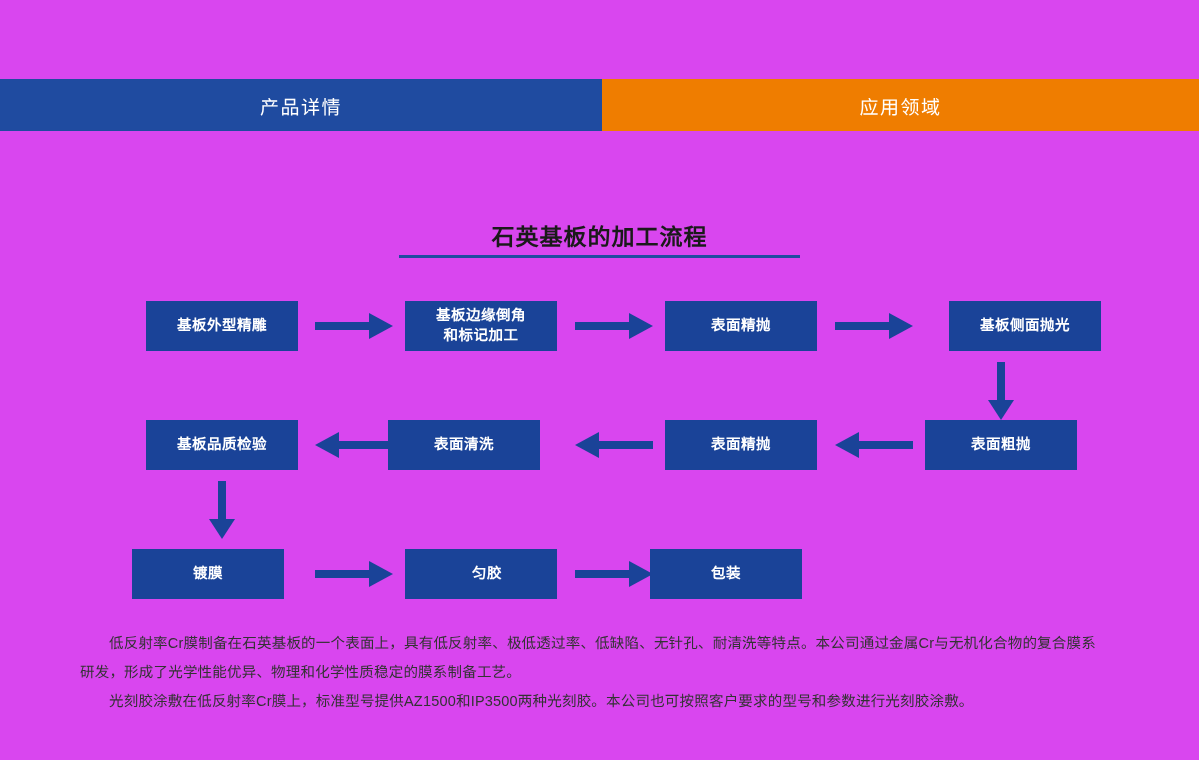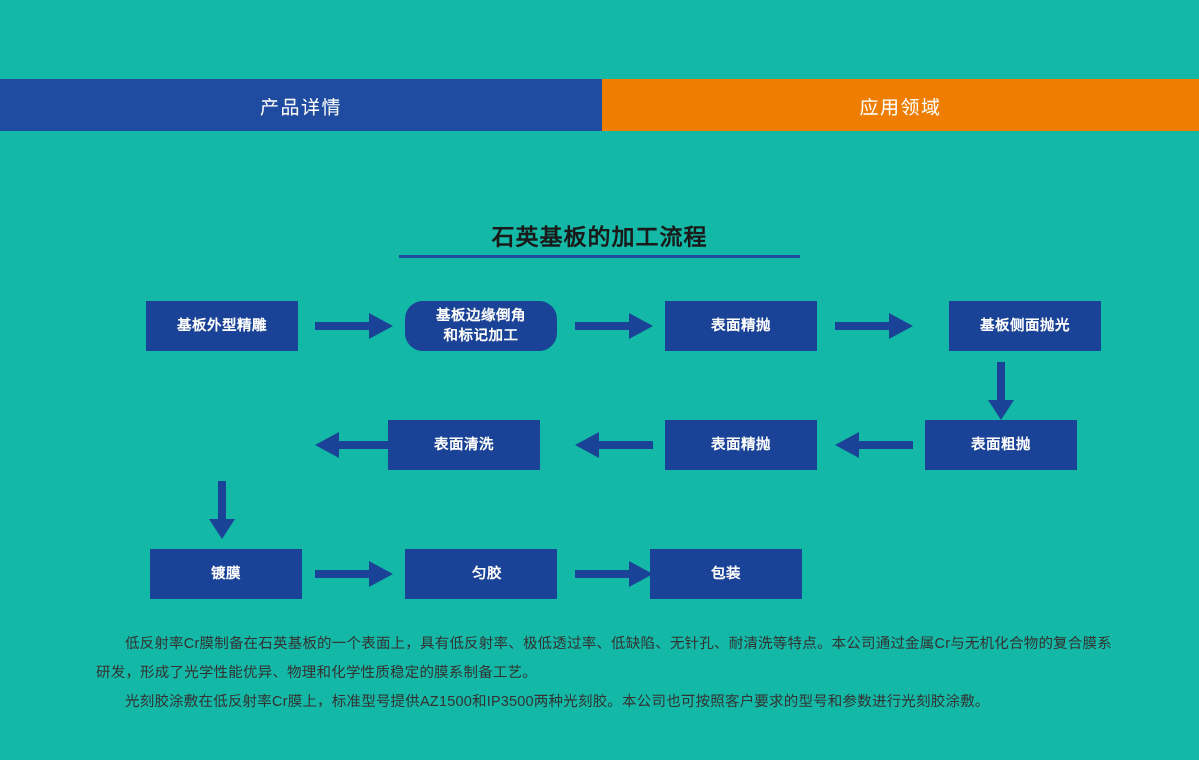--- a/index.html
+++ b/index.html
@@ -10,21 +10,21 @@
     height: 760px;
     background: #ffffff;
     font-family: "Liberation Sans", "DejaVu Sans", sans-serif;
     overflow: hidden;
   }
 
   .page {
     position: relative;
     width: 1199px;
     height: 760px;
-    background: #14b8a6;
+    background: #d946ef;
   }
 
   
   .tabbar {
     position: absolute;
     left: 0;
     top: 79px;
     width: 1199px;
     height: 52px;
     display: flex;
@@ -138,21 +138,21 @@
     width: 0;
     height: 0;
     border-left: 13px solid transparent;
     border-right: 13px solid transparent;
     border-top: 20px solid #1A4398;
   }
 
   
   .body-copy {
     position: absolute;
-    left: 96px;
+    left: 80px;
     top: 629px;
     width: 1025px;
     font-size: 14.5px;
     line-height: 29px;
     color: #333333;
     letter-spacing: 0.2px;
   }
   .body-copy p { text-indent: 2em; }
 </style>
 </head>
@@ -169,40 +169,41 @@
   <div class="title-rule"></div>
 
   <div class="flow">
 
     <div class="node" style="left:146px; top:301px;">基板外型精雕</div>
     <div class="arrow-h right" style="left:315px; top:313px;">
       <span class="shaft"></span>
         <span class="head"></span>
     </div>
 
-    <div class="node" style="left:405px; top:301px; white-space:pre-line;border-radius:18px;">基板边缘倒角
+    <div class="node" style="left:405px; top:301px; white-space:pre-line;">基板边缘倒角
 和标记加工</div>
     <div class="arrow-h right" style="left:575px; top:313px;">
       <span class="shaft"></span>
         <span class="head"></span>
     </div>
 
     <div class="node" style="left:665px; top:301px;">表面精抛</div>
     <div class="arrow-h right" style="left:835px; top:313px;">
       <span class="shaft"></span>
         <span class="head"></span>
     </div>
 
     <div class="node" style="left:949px; top:301px;">基板侧面抛光</div>
 
     <div class="arrow-v" style="left:988px; top:362px;">
       <span class="shaft"></span>
         <span class="head"></span>
     </div>
 
+    <div class="node" style="left:146px; top:420px;">基板品质检验</div>
     <div class="arrow-h left" style="left:315px; top:432px;">
       <span class="shaft"></span>
         <span class="head"></span>
     </div>
 
     <div class="node" style="left:388px; top:420px;">表面清洗</div>
     <div class="arrow-h left" style="left:575px; top:432px;">
       <span class="shaft"></span>
         <span class="head"></span>
     </div>
@@ -213,21 +214,21 @@
         <span class="head"></span>
     </div>
 
     <div class="node" style="left:925px; top:420px;text-align:center;">表面粗抛</div>
 
     <div class="arrow-v" style="left:209px; top:481px;">
       <span class="shaft"></span>
         <span class="head"></span>
     </div>
 
-    <div class="node" style="left:150px; top:549px;text-align:center;">镀膜</div>
+    <div class="node" style="left:132px; top:549px;text-align:center;">镀膜</div>
     <div class="arrow-h right" style="left:315px; top:561px;">
       <span class="shaft"></span>
         <span class="head"></span>
     </div>
 
     <div class="node" style="left:405px; top:549px;padding-left:12px;">匀胶</div>
     <div class="arrow-h right" style="left:575px; top:561px;">
       <span class="shaft"></span>
         <span class="head"></span>
     </div>

